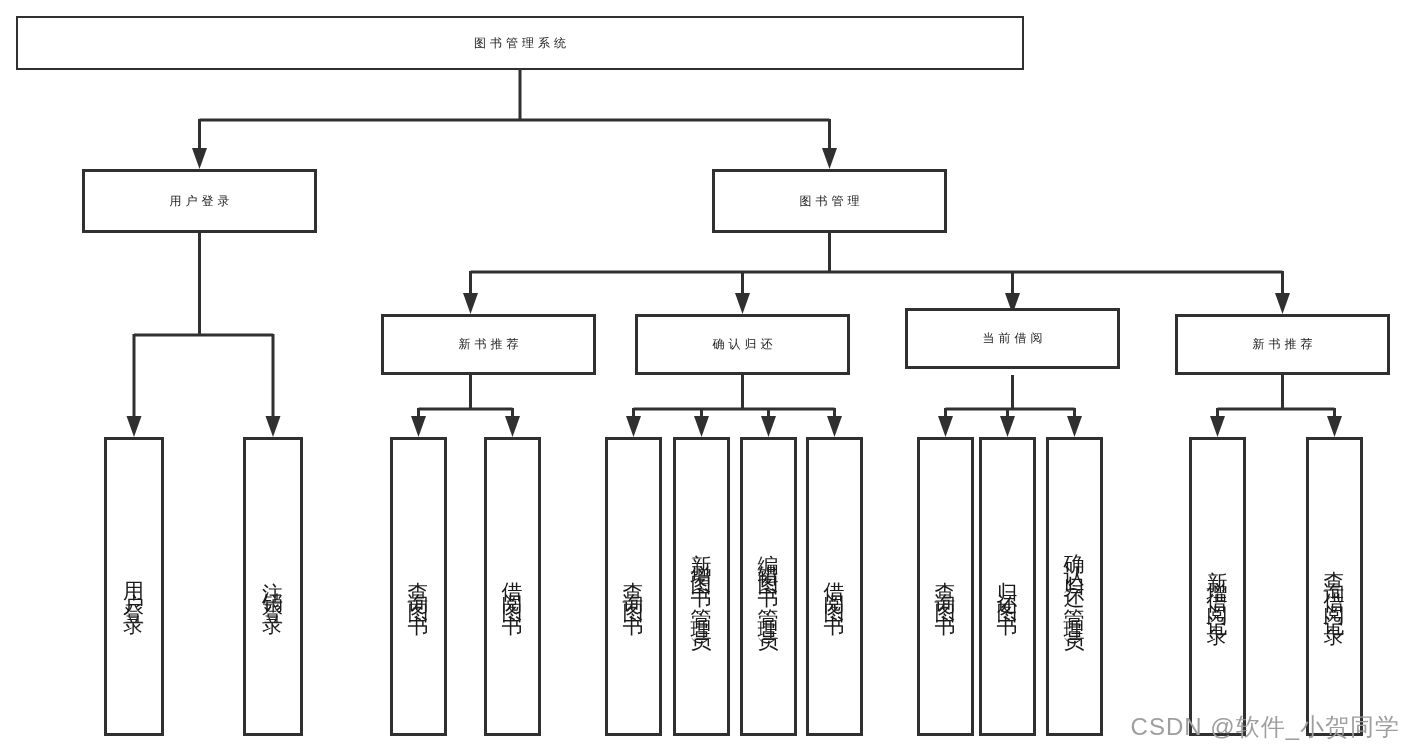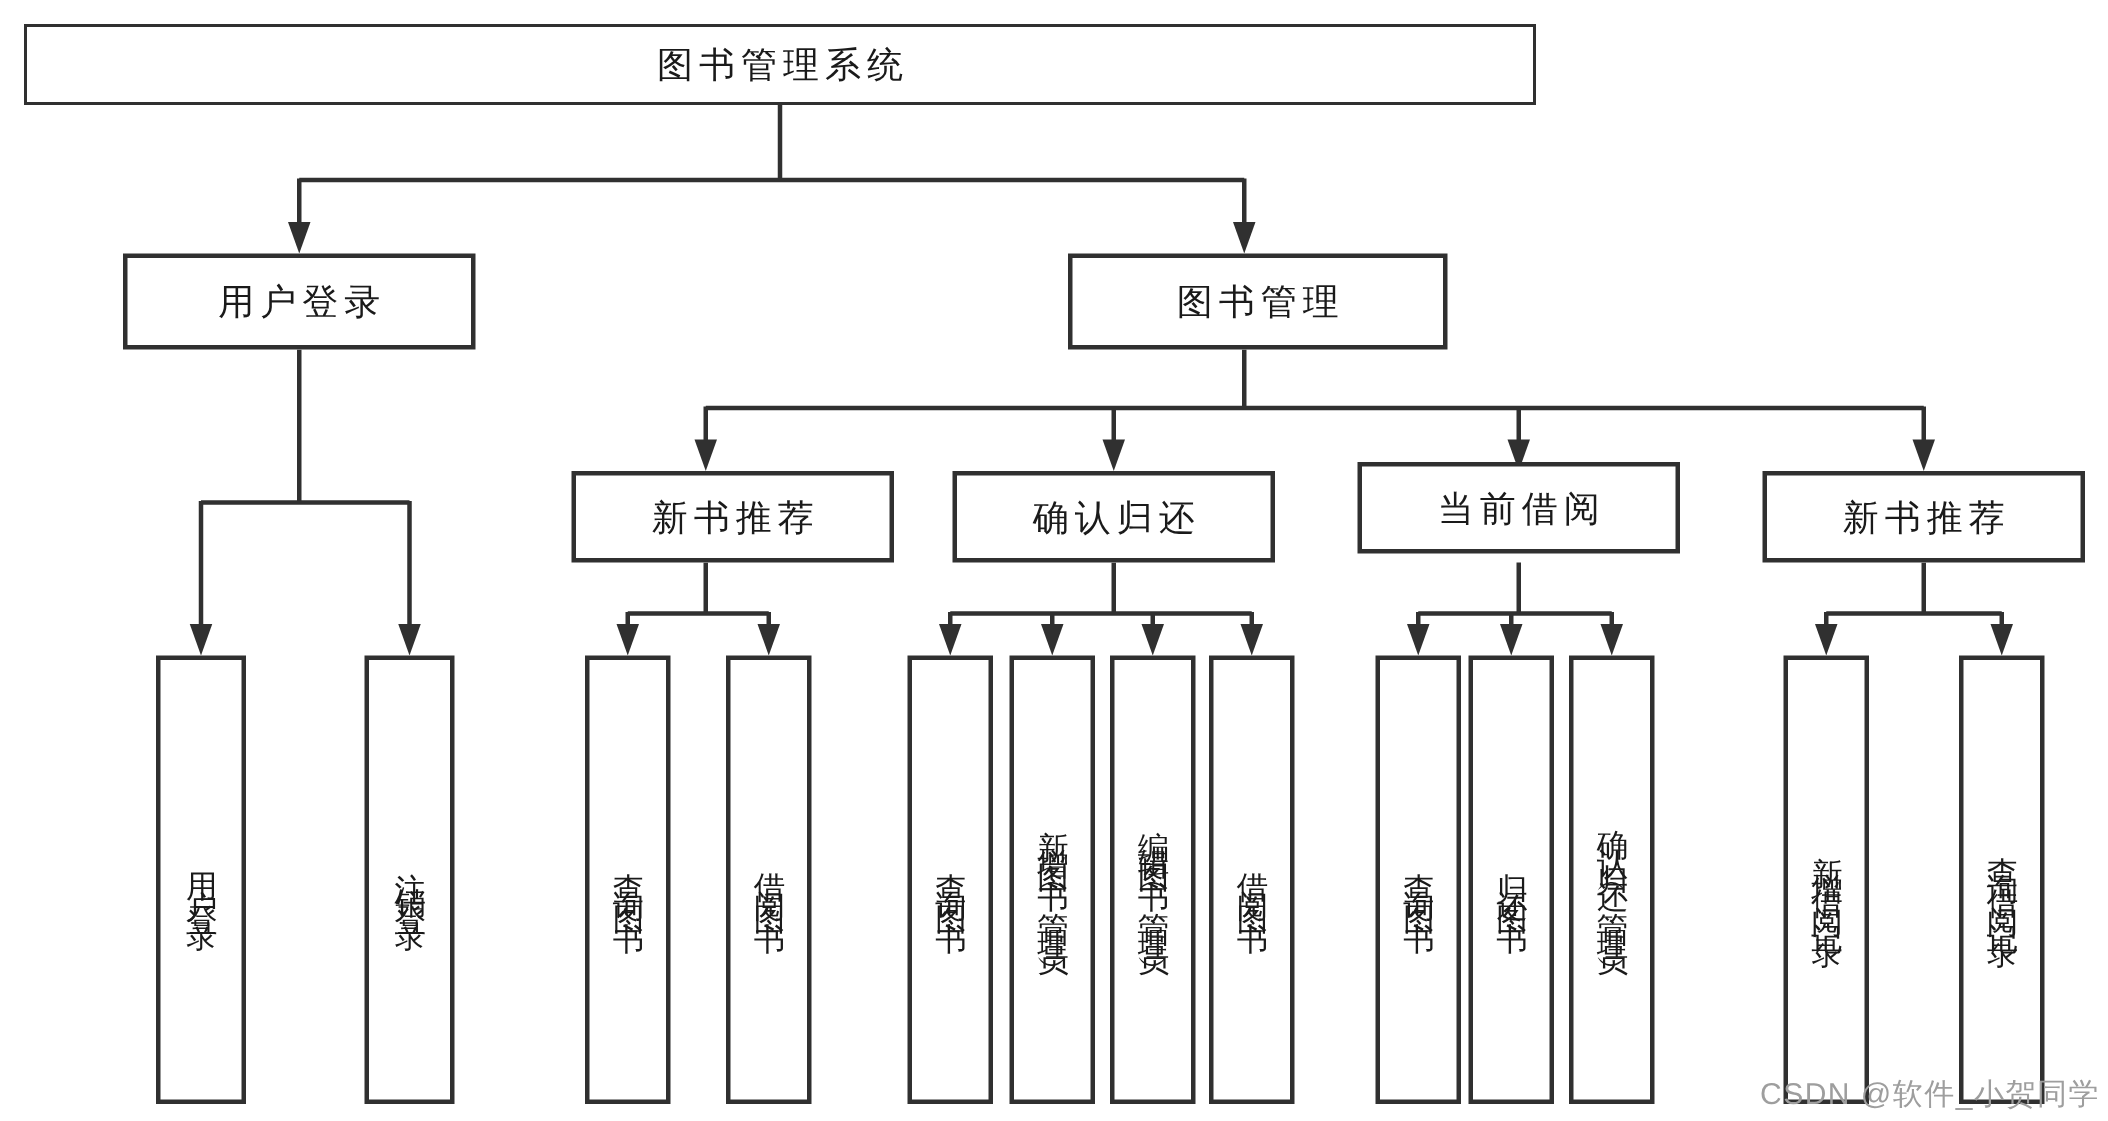--- a/index.html
+++ b/index.html
@@ -14,36 +14,36 @@
   svg.connectors{position:absolute;left:0;top:0;width:1405px;height:747px;}
   .box{
     position:absolute;
     background:#ffffff;
     border:3px solid #303030;
     box-sizing:border-box;
     display:flex;align-items:center;justify-content:center;
     z-index:2;
   }
   .hbox span{
-    font-size:24px;
+    font-size:12px;
     letter-spacing:4px;
     padding-left:4px;
     white-space:nowrap;
   }
   .vbox span{
     writing-mode:vertical-rl;
     text-orientation:mixed;
     font-size:21px;
     line-height:1;
     letter-spacing:11px;
   }
   .watermark{
     position:absolute;
     right:5px;bottom:4px;
-    font-size:20px;
+    font-size:24px;
     letter-spacing:1px;
     color:#9e9e9e;
     z-index:5;
     white-space:nowrap;
   }
 </style>
 </head>
 <body>
 
 <div class="canvas">
@@ -93,21 +93,21 @@
     </g>
   </svg>
 
   <div class="box hbox" style="left:16px;top:16px;width:1008px;height:54px;border-width:2.5px;">
     <span>图书管理系统</span>
   </div>
 
   <div class="box hbox" style="left:82px;top:169px;width:235px;height:64px;">
     <span>用户登录</span>
   </div>
-  <div class="box hbox" style="left:712px;top:169px;width:253px;height:64px;">
+  <div class="box hbox" style="left:712px;top:169px;width:235px;height:64px;">
     <span>图书管理</span>
   </div>
 
   <div class="box hbox" style="left:381px;top:314px;width:215px;height:61px;">
     <span>新书推荐</span>
   </div>
   <div class="box hbox" style="left:635px;top:314px;width:215px;height:61px;">
     <span>确认归还</span>
   </div>
   <div class="box hbox" style="left:905px;top:308px;width:215px;height:61px;">

